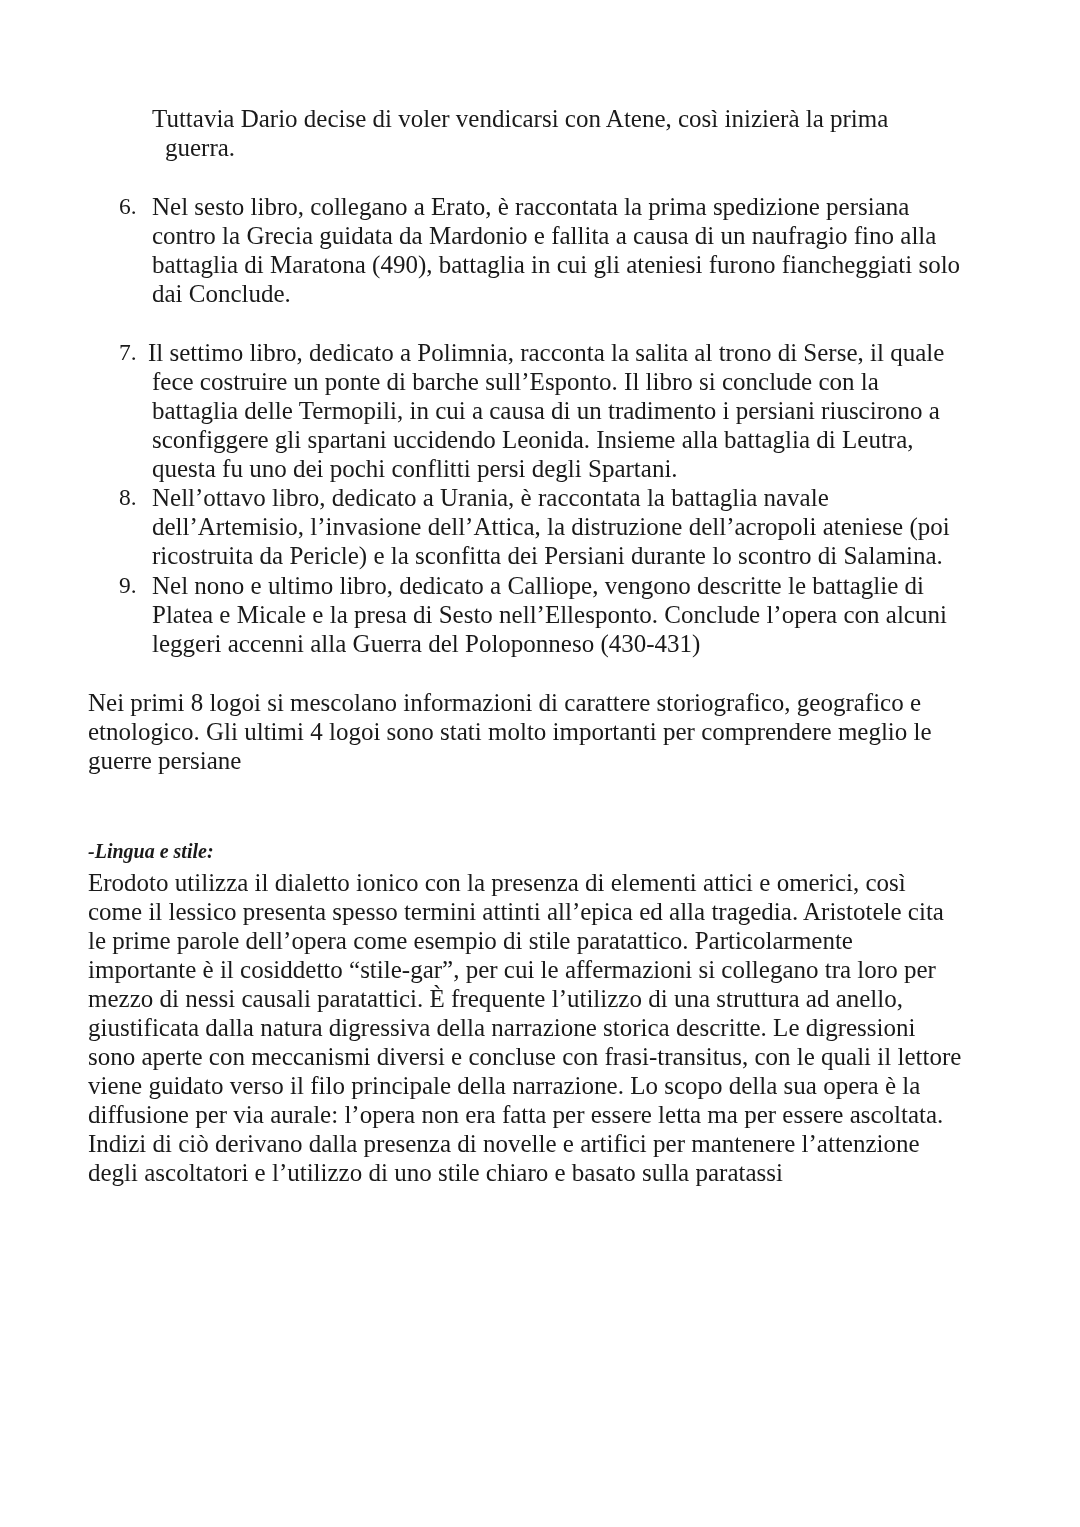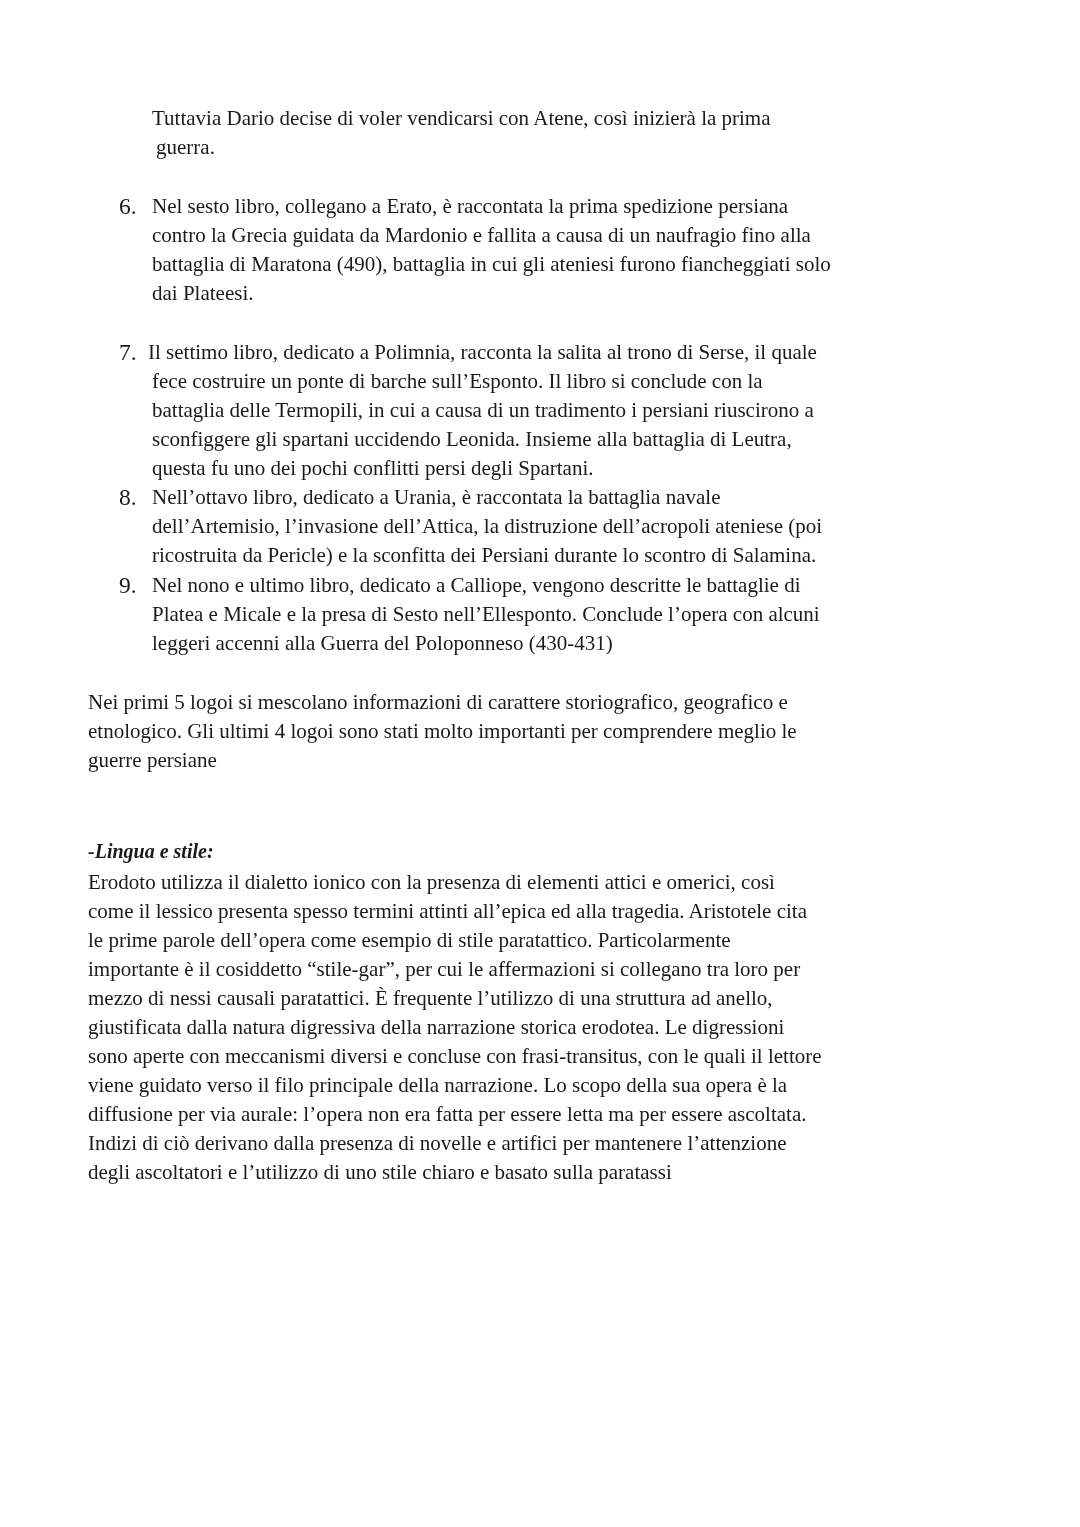--- a/index.html
+++ b/index.html
@@ -1,37 +1,37 @@
 <!DOCTYPE html>
 <html><head>
 <meta charset="utf-8">
 <style>
   html, body { margin: 0; padding: 0; background: #ffffff; }
   body { width: 1080px; height: 1527px; position: relative; overflow: hidden;
          font-family: "Liberation Serif", "DejaVu Serif", serif; color: #1a1a1a; }
-  .line { position: absolute; font-size: 21px; line-height: 29px; white-space: nowrap; }
+  .line { position: absolute; font-size: 25px; line-height: 29px; white-space: nowrap; }
   .num { position: absolute; font-size: 23.5px; line-height: 29px; }
   .heading { position: absolute; font-size: 20px; font-weight: bold; font-style: italic; line-height: 32px; white-space: nowrap; }
 </style>
 </head>
 <body>
 
 <div>
   <div class="line" style="left:152px; top:104px;">Tuttavia Dario decise di voler vendicarsi con Atene, così inizierà la prima</div>
-  <div class="line" style="left:156px; top:133px;text-align:right;">guerra.</div>
+  <div class="line" style="left:165px; top:133px;text-align:right;">guerra.</div>
 </div>
 
 <div>
 
   <div>
     <span class="num" style="left:119px; top:192px;">6.</span>
     <div class="line" style="left:152px; top:192px;">Nel sesto libro, collegano a Erato, è raccontata la prima spedizione persiana</div>
     <div class="line" style="left:152px; top:221px;">contro la Grecia guidata da Mardonio e fallita a causa di un naufragio fino alla</div>
     <div class="line" style="left:152px; top:250px;">battaglia di Maratona (490), battaglia in cui gli ateniesi furono fiancheggiati solo</div>
-    <div class="line" style="left:152px; top:279px;">dai Plateesi.</div>
+    <div class="line" style="left:152px; top:279px;">dai Conclude.</div>
   </div>
 
   <div>
     <span class="num" style="left:119px; top:338px;">7.</span>
     <div class="line" style="left:148px; top:338px;">Il settimo libro, dedicato a Polimnia, racconta la salita al trono di Serse, il quale</div>
     <div class="line" style="left:152px; top:367px;">fece costruire un ponte di barche sull’Esponto. Il libro si conclude con la</div>
     <div class="line" style="left:152px; top:396px;">battaglia delle Termopili, in cui a causa di un tradimento i persiani riuscirono a</div>
     <div class="line" style="left:152px; top:425px;">sconfiggere gli spartani uccidendo Leonida. Insieme alla battaglia di Leutra,</div>
     <div class="line" style="left:152px; top:454px;">questa fu uno dei pochi conflitti persi degli Spartani.</div>
   </div>
@@ -45,31 +45,31 @@
 
   <div>
     <span class="num" style="left:119px; top:571px;">9.</span>
     <div class="line" style="left:152px; top:571px;">Nel nono e ultimo libro, dedicato a Calliope, vengono descritte le battaglie di</div>
     <div class="line" style="left:152px; top:600px;">Platea e Micale e la presa di Sesto nell’Ellesponto. Conclude l’opera con alcuni</div>
     <div class="line" style="left:152px; top:629px;">leggeri accenni alla Guerra del Poloponneso (430-431)</div>
   </div>
 </div>
 
 <div>
-  <div class="line" style="left:88px; top:688px;">Nei primi 5 logoi si mescolano informazioni di carattere storiografico, geografico e</div>
+  <div class="line" style="left:88px; top:688px;">Nei primi 8 logoi si mescolano informazioni di carattere storiografico, geografico e</div>
   <div class="line" style="left:88px; top:717px;">etnologico. Gli ultimi 4 logoi sono stati molto importanti per comprendere meglio le</div>
   <div class="line" style="left:88px; top:746px;">guerre persiane</div>
 </div>
 
 <div>
   <div class="heading" style="left:88px; top:835px;">-Lingua e stile:</div>
   <div class="line" style="left:88px; top:868px;">Erodoto utilizza il dialetto ionico con la presenza di elementi attici e omerici, così</div>
   <div class="line" style="left:88px; top:897px;">come il lessico presenta spesso termini attinti all’epica ed alla tragedia. Aristotele cita</div>
   <div class="line" style="left:88px; top:926px;">le prime parole dell’opera come esempio di stile paratattico. Particolarmente</div>
   <div class="line" style="left:88px; top:955px;">importante è il cosiddetto “stile-gar”, per cui le affermazioni si collegano tra loro per</div>
   <div class="line" style="left:88px; top:984px;">mezzo di nessi causali paratattici. È frequente l’utilizzo di una struttura ad anello,</div>
-  <div class="line" style="left:88px; top:1013px;">giustificata dalla natura digressiva della narrazione storica erodotea. Le digressioni</div>
+  <div class="line" style="left:88px; top:1013px;">giustificata dalla natura digressiva della narrazione storica descritte. Le digressioni</div>
   <div class="line" style="left:88px; top:1042px;">sono aperte con meccanismi diversi e concluse con frasi-transitus, con le quali il lettore</div>
   <div class="line" style="left:88px; top:1071px;">viene guidato verso il filo principale della narrazione. Lo scopo della sua opera è la</div>
   <div class="line" style="left:88px; top:1100px;">diffusione per via aurale: l’opera non era fatta per essere letta ma per essere ascoltata.</div>
   <div class="line" style="left:88px; top:1129px;">Indizi di ciò derivano dalla presenza di novelle e artifici per mantenere l’attenzione</div>
   <div class="line" style="left:88px; top:1158px;">degli ascoltatori e l’utilizzo di uno stile chiaro e basato sulla paratassi</div>
 </div>
 
 </body></html>

